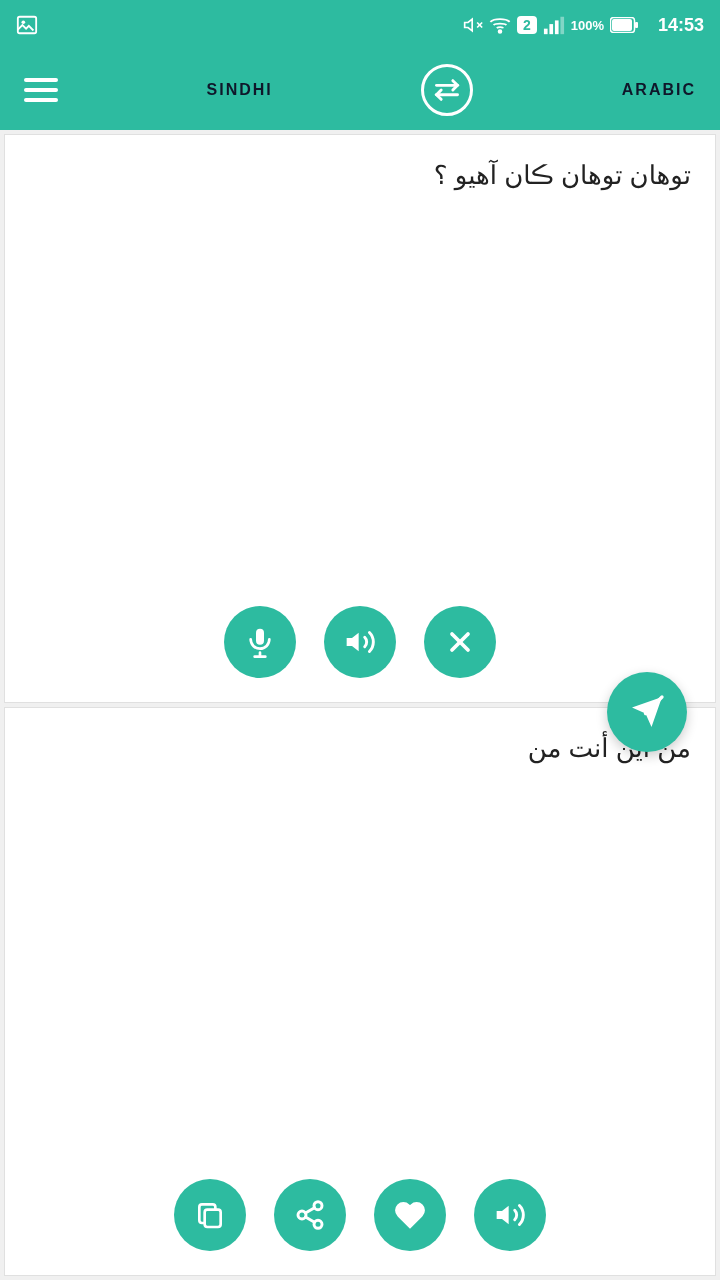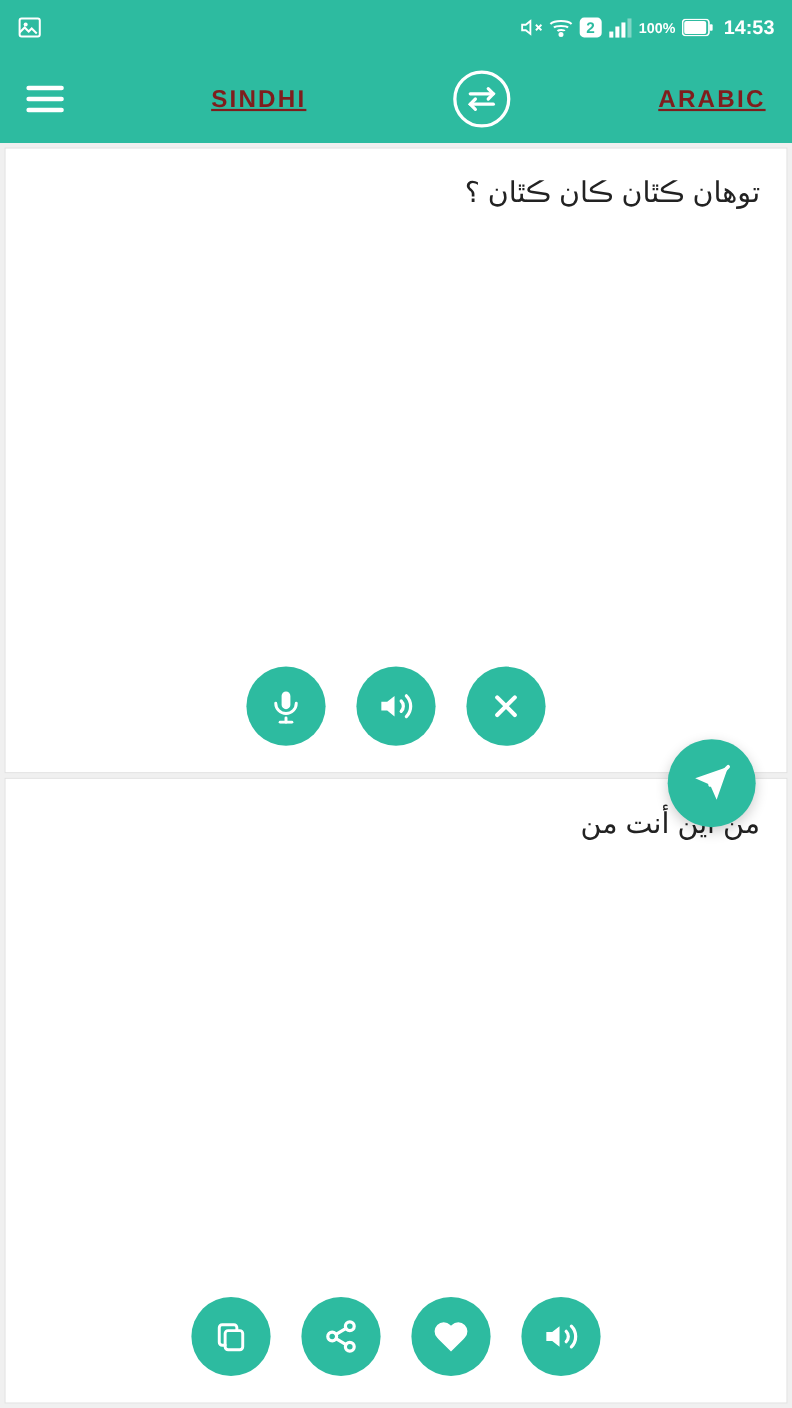--- a/index.html
+++ b/index.html
@@ -53,25 +53,24 @@
       cursor: pointer;
     }
     .menu-icon span {
       display: block;
       width: 34px;
       height: 4px;
       background: white;
       border-radius: 2px;
     }
     .lang-label {
-      color: #7f1d1d;
-      font-size: 22px;
+      color: #0f172a;
+      font-size: 16px;
       font-weight: 700;
       letter-spacing: 2px;
-      text-decoration: underline;
     }
     .swap-btn {
       width: 52px;
       height: 52px;
       border: 3px solid white;
       border-radius: 50%;
       display: flex;
       align-items: center;
       justify-content: center;
       cursor: pointer;
@@ -223,21 +222,21 @@
       <rect x="19" y="3" width="4" height="19" fill="white" opacity="0.4"></rect>
     </svg>
 
     <span style="font-size:13px;color:white;font-weight:600;">100%</span>
     <svg width="28" height="16" viewBox="0 0 28 16">
       <rect x="0.5" y="0.5" width="24" height="15" rx="3" stroke="white" stroke-width="1.5" fill="none"></rect>
       <rect x="2" y="2" width="20" height="12" rx="2" fill="white"></rect>
       <rect x="25" y="5" width="3" height="6" rx="1" fill="white"></rect>
     </svg>
 
-    <span style="font-size:18px;color:white;font-weight:700;margin-left:4px;">14:53</span>
+    <span style="font-size:18px;color:white;font-weight:700;margin-left:14px;">14:53</span>
   </div>
 </div>
 
 <div class="toolbar">
   <div class="menu-icon">
     <span></span>
       <span></span>
       <span></span>
   </div>
   <span class="lang-label">SINDHI</span>
@@ -248,21 +247,21 @@
       <path d="M7 20l-4-4 4-4"></path>
       <path d="M21 16H3"></path>
     </svg>
   </div>
   <span class="lang-label">ARABIC</span>
 </div>
 
 <div class="main">
 
   <div class="input-panel">
-    <div class="input-text">توهان ڪٿان ڪان ڪٿان ؟</div>
+    <div class="input-text">توهان توهان ڪان آهيو ؟</div>
     <div class="input-actions">
       <button class="circle-btn" title="Microphone">
         <svg viewBox="0 0 24 24" fill="white">
           <rect x="9" y="2" width="6" height="12" rx="3" fill="white"></rect>
           <path d="M5 10a7 7 0 0014 0" stroke="white" stroke-width="2" fill="none" stroke-linecap="round"></path>
           <line x1="12" y1="20" x2="12" y2="23" stroke="white" stroke-width="2" stroke-linecap="round"></line>
           <line x1="8" y1="23" x2="16" y2="23" stroke="white" stroke-width="2" stroke-linecap="round"></line>
         </svg>
       </button>
       <button class="circle-btn" title="Speak">

